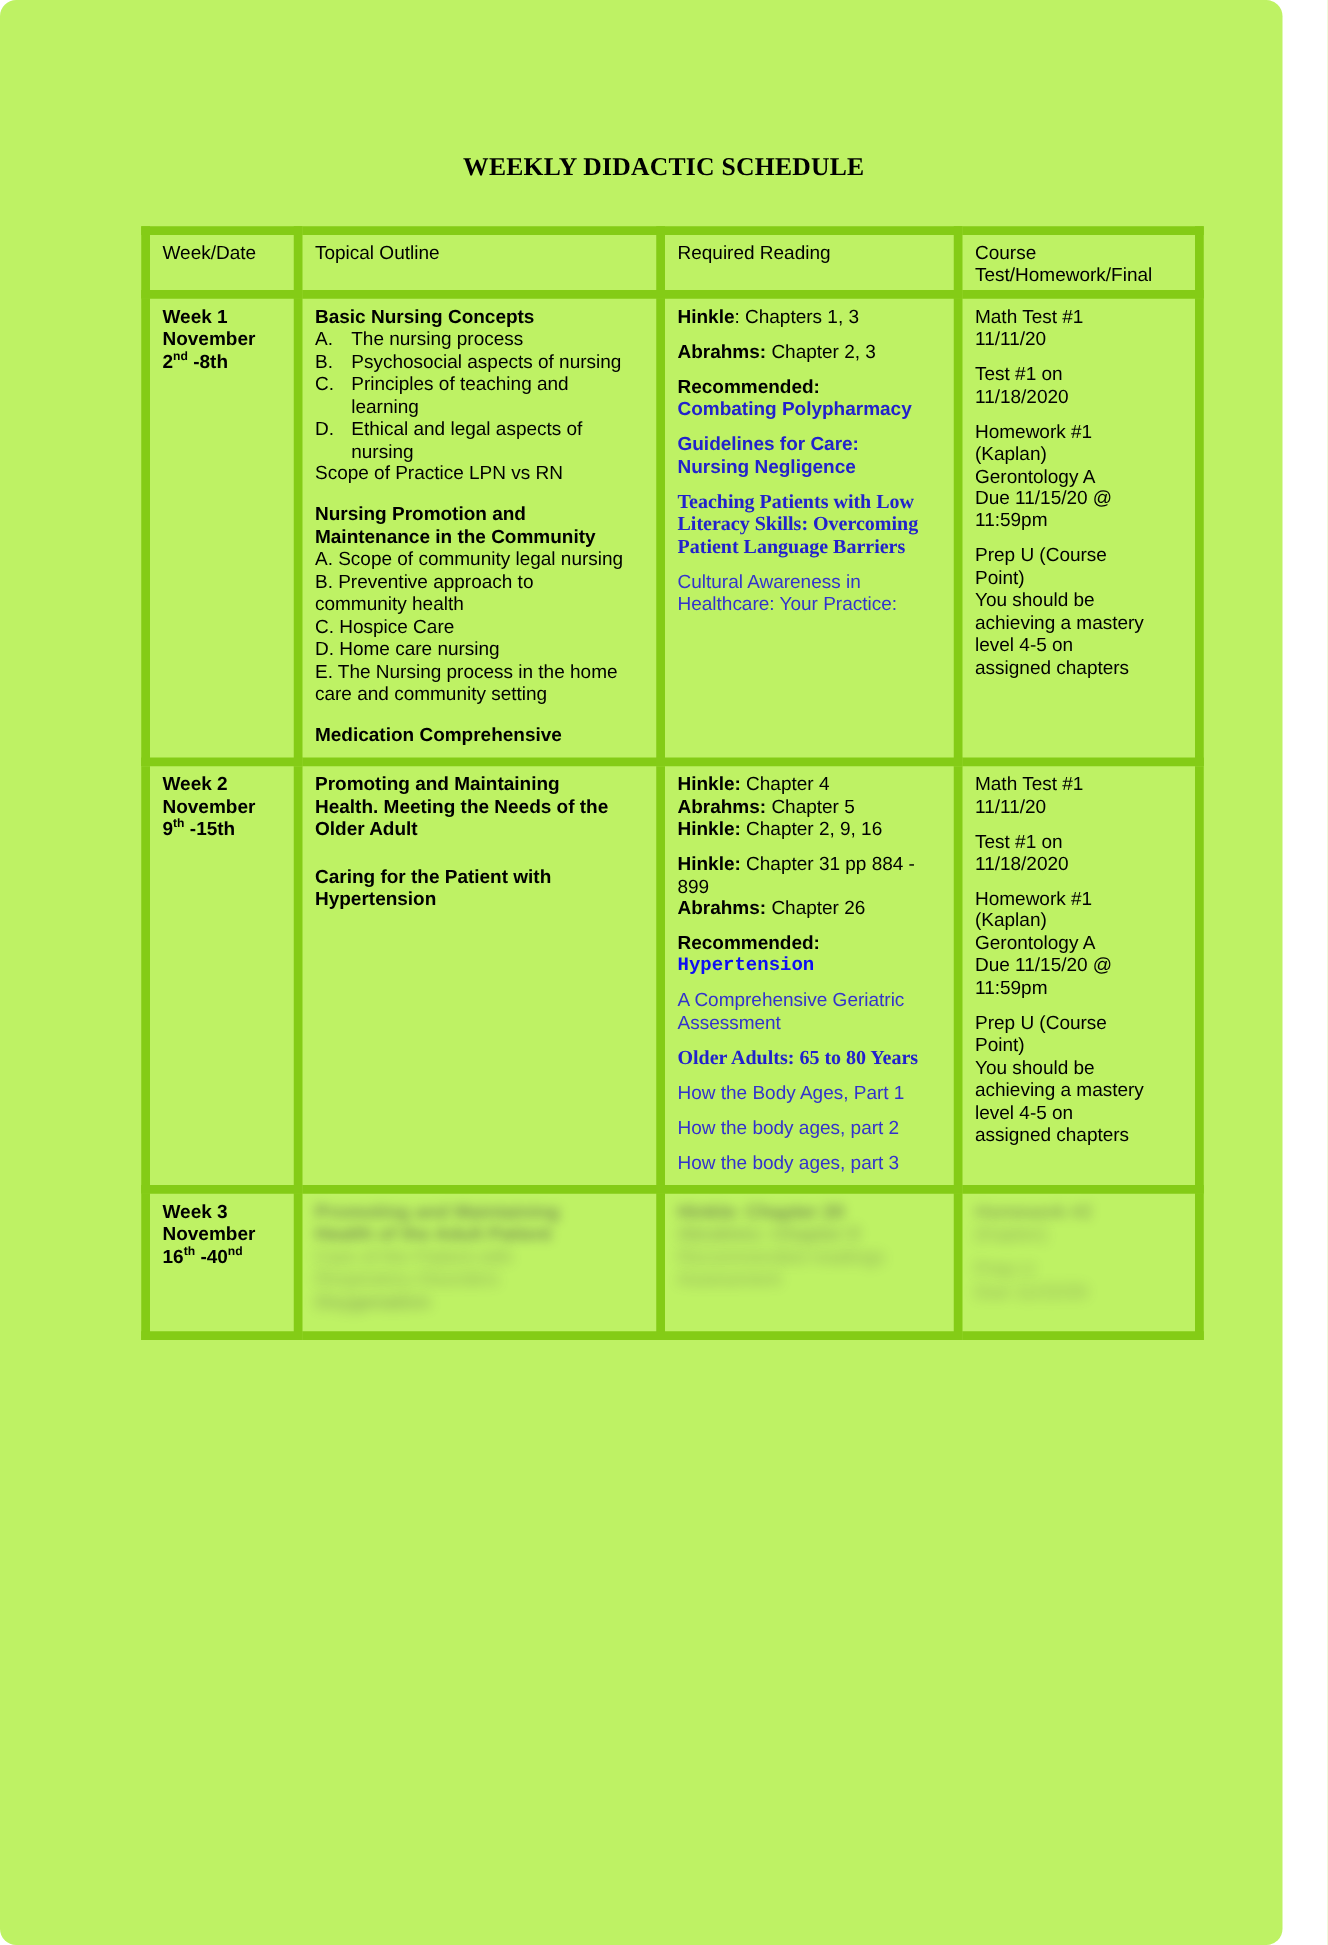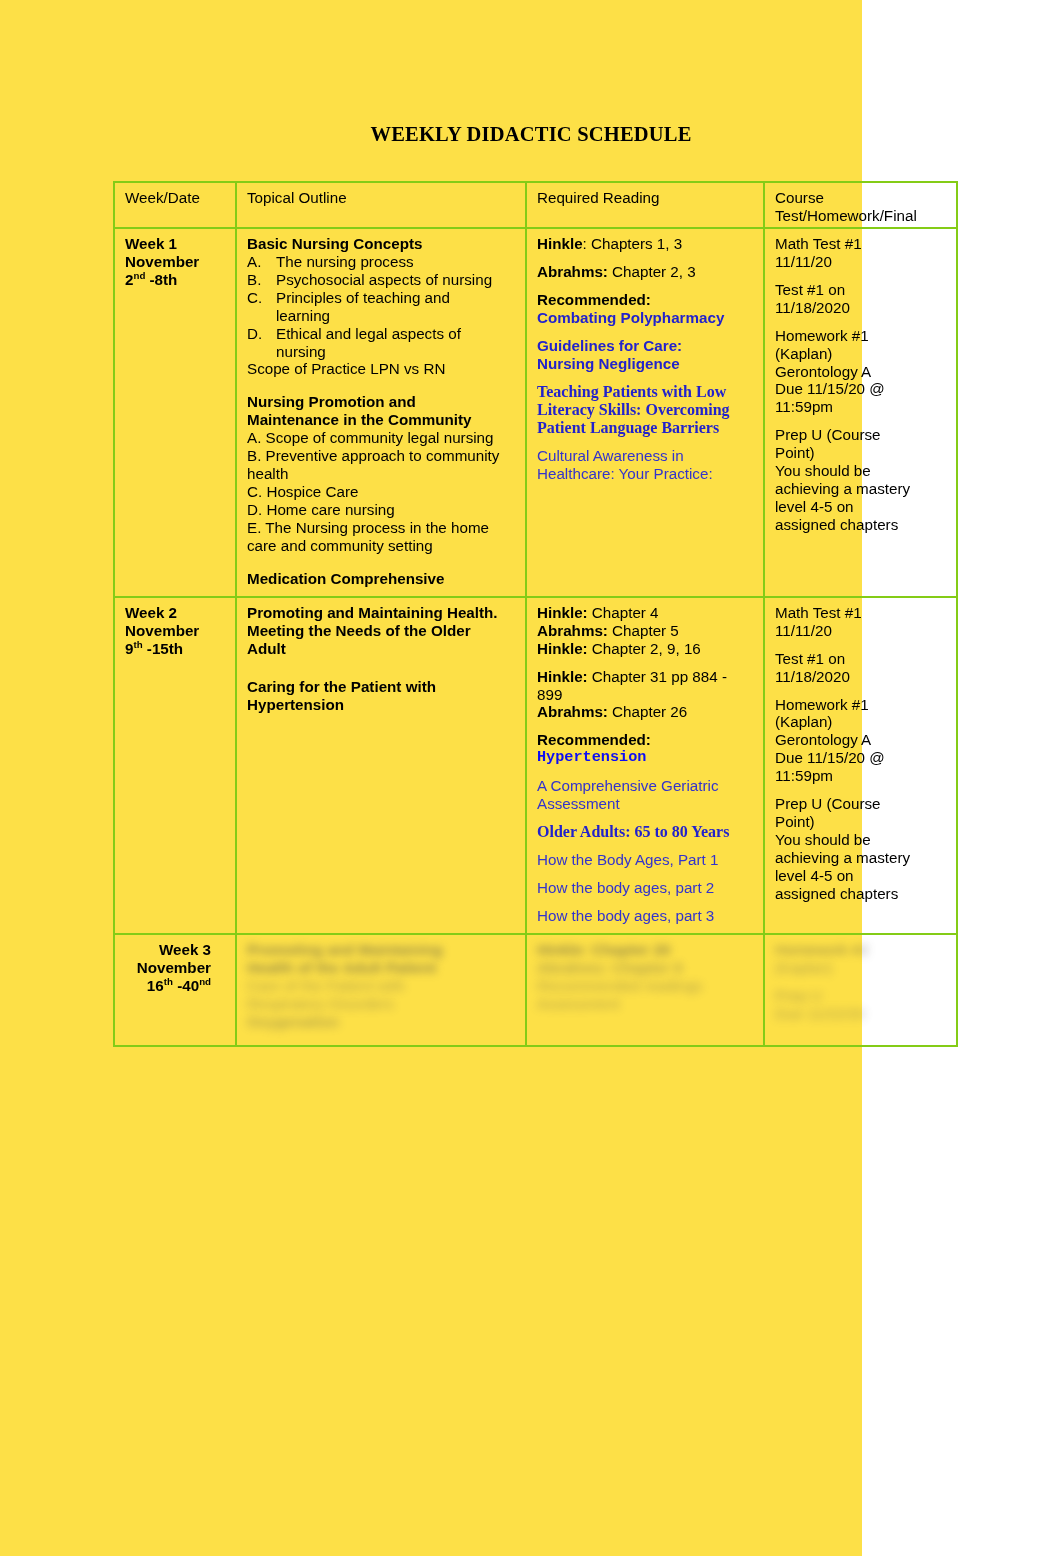--- a/index.html
+++ b/index.html
@@ -11,23 +11,24 @@
     width: 1062px;
     height: 1556px;
     font-family: "Liberation Sans", sans-serif;
     color: #000000;
     position: relative;
     overflow: hidden;
   }
   .page {
     position: absolute;
     left: 0; top: 0;
-    width: 862px;
+    width: 1026px;
     height: 1556px;
-    background: #fde047;
+    background: #bef264;
+    border-radius: 13px;
   }
   .doc-title {
     position: absolute;
     left: 0;
     top: 123px;
     width: 1062px;
     text-align: center;
     font-family: "Liberation Serif", serif;
     font-weight: bold;
     font-size: 20.5px;
@@ -37,21 +38,21 @@
   table.schedule {
     position: absolute;
     left: 113px;
     top: 181px;
     width: 843px;
     border-collapse: collapse;
     table-layout: fixed;
   }
   table.schedule td {
     vertical-align: top;
-    border: 2px solid #84cc16;
+    border: 7px solid #84cc16;
     padding: 6px 24px 8px 10px;
     font-size: 15.2px;
     line-height: 1.18;
     color: #000;
   }
   col.c1 { width: 122px; }
   col.c2 { width: 290px; }
   col.c3 { width: 238px; }
   col.c4 { width: 193px; }
 
@@ -106,21 +107,21 @@
     filter: blur(4.2px);
     opacity: 0.55;
     color: #444;
   }
   .blurred-strong {
     filter: blur(5px);
     opacity: 0.42;
     color: #4a4a4a;
   }
   td.week3 { padding-top: 8px; height: 96px; }
-  td.week3 .wk { filter: none; opacity: 1; color: #000; text-align: right; }
+  td.week3 .wk { filter: none; opacity: 1; color: #000; }
 </style>
 </head>
 <body>
 
 <div class="page">
 
   <div class="doc-title">WEEKLY DIDACTIC SCHEDULE</div>
 
   <table class="schedule">
     <colgroup>

